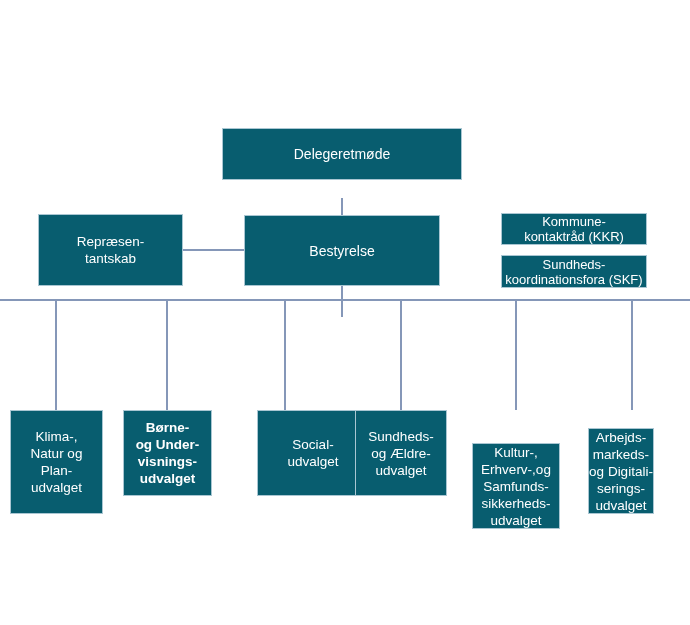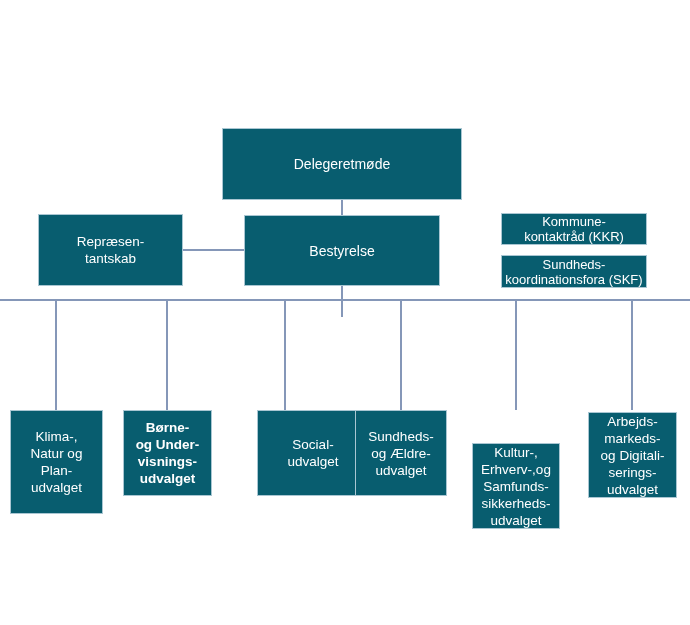--- a/index.html
+++ b/index.html
@@ -53,21 +53,21 @@
   <div class="line" style="left:183px; top:249px; width:61px; height:2px;"></div>
   <div class="line" style="left:341px; top:286px; width:2px; height:31px;"></div>
   <div class="line" style="left:0px; top:299px; width:690px; height:2px;"></div>
   <div class="line" style="left:55px; top:301px; width:2px; height:109px;"></div>
   <div class="line" style="left:166px; top:301px; width:2px; height:109px;"></div>
   <div class="line" style="left:284px; top:301px; width:2px; height:109px;"></div>
   <div class="line" style="left:400px; top:301px; width:2px; height:109px;"></div>
   <div class="line" style="left:515px; top:301px; width:2px; height:109px;"></div>
   <div class="line" style="left:631px; top:301px; width:2px; height:109px;"></div>
 
-  <div class="box big" style="left:222px; top:128px; width:240px; height:72px;">
+  <div class="box big" style="left:222px; top:128px; width:240px; height:52px;">
     <span class="label">Delegeretmøde</span>
   </div>
 
   <div class="box big" style="left:244px; top:215px; width:196px; height:71px;">
     <span class="label">Bestyrelse</span>
   </div>
 
   <div class="box" style="left:38px; top:214px; width:145px; height:72px;">
     <span class="label">Repræsen-
 tantskab</span>
@@ -110,21 +110,21 @@
   </div>
 
   <div class="box committee" style="left:472px; top:410px; width:88px; height:86px;margin-top:33px;">
     <span class="label">Kultur-,
 Erhverv-,og
 Samfunds-
 sikkerheds-
 udvalget</span>
   </div>
 
-  <div class="box committee" style="left:588px; top:412px; width:89px; height:86px;">
+  <div class="box committee" style="left:588px; top:428px; width:66px; height:86px;">
     <span class="label">Arbejds-
 markeds-
 og Digitali-
 serings-
 udvalget</span>
   </div>
 
 </div>
 
 </body></html>

